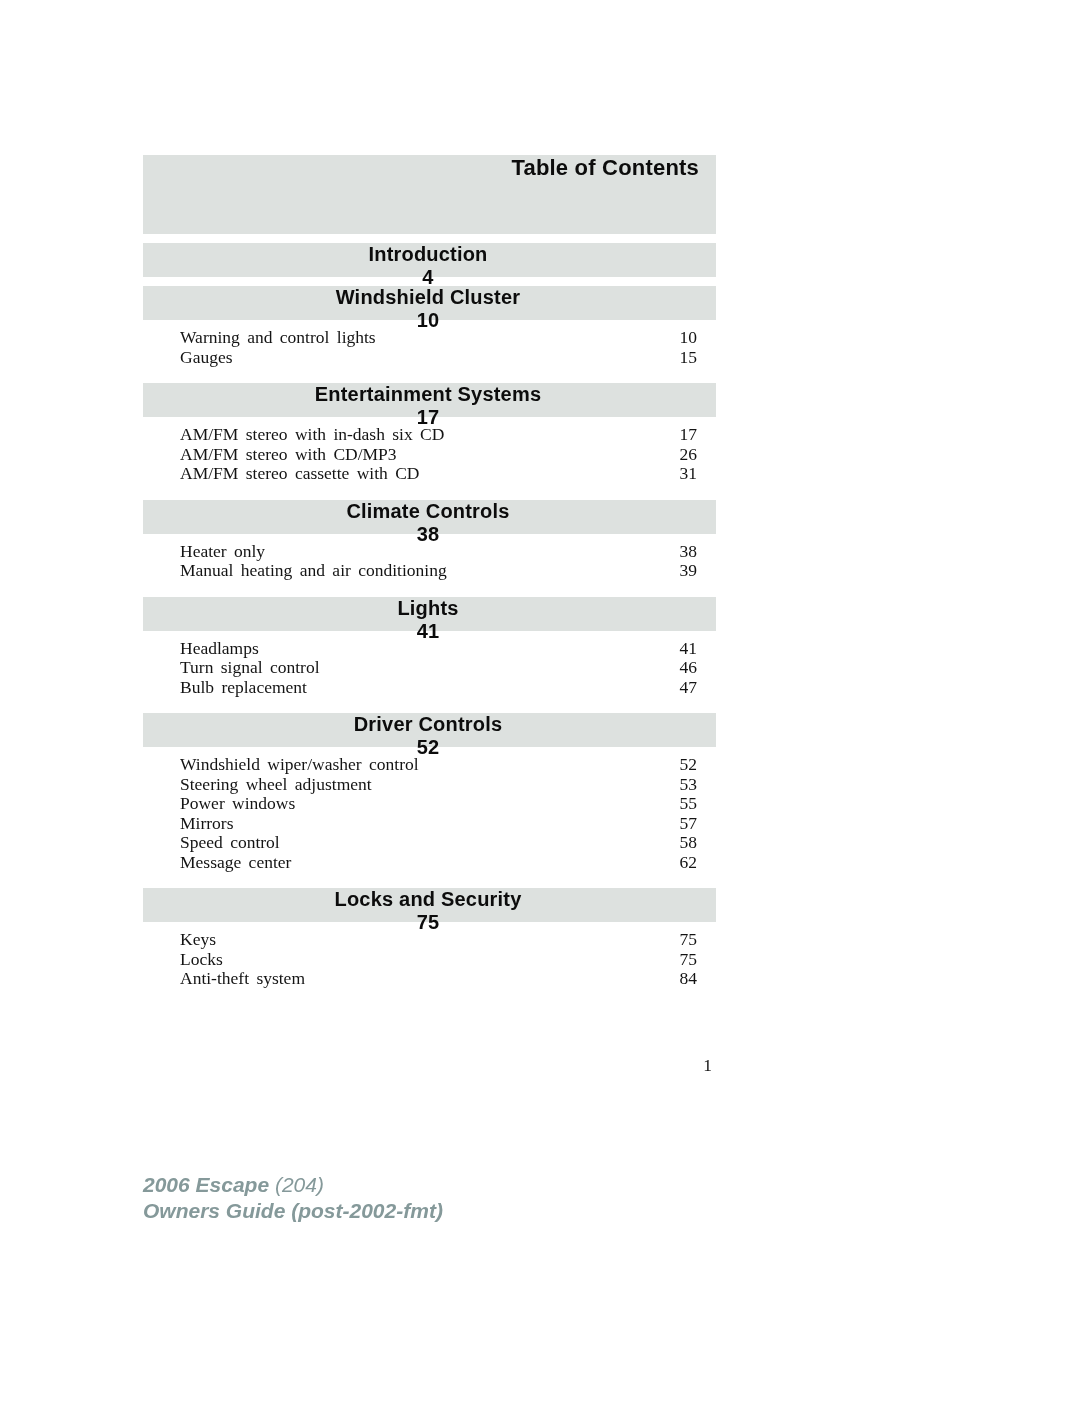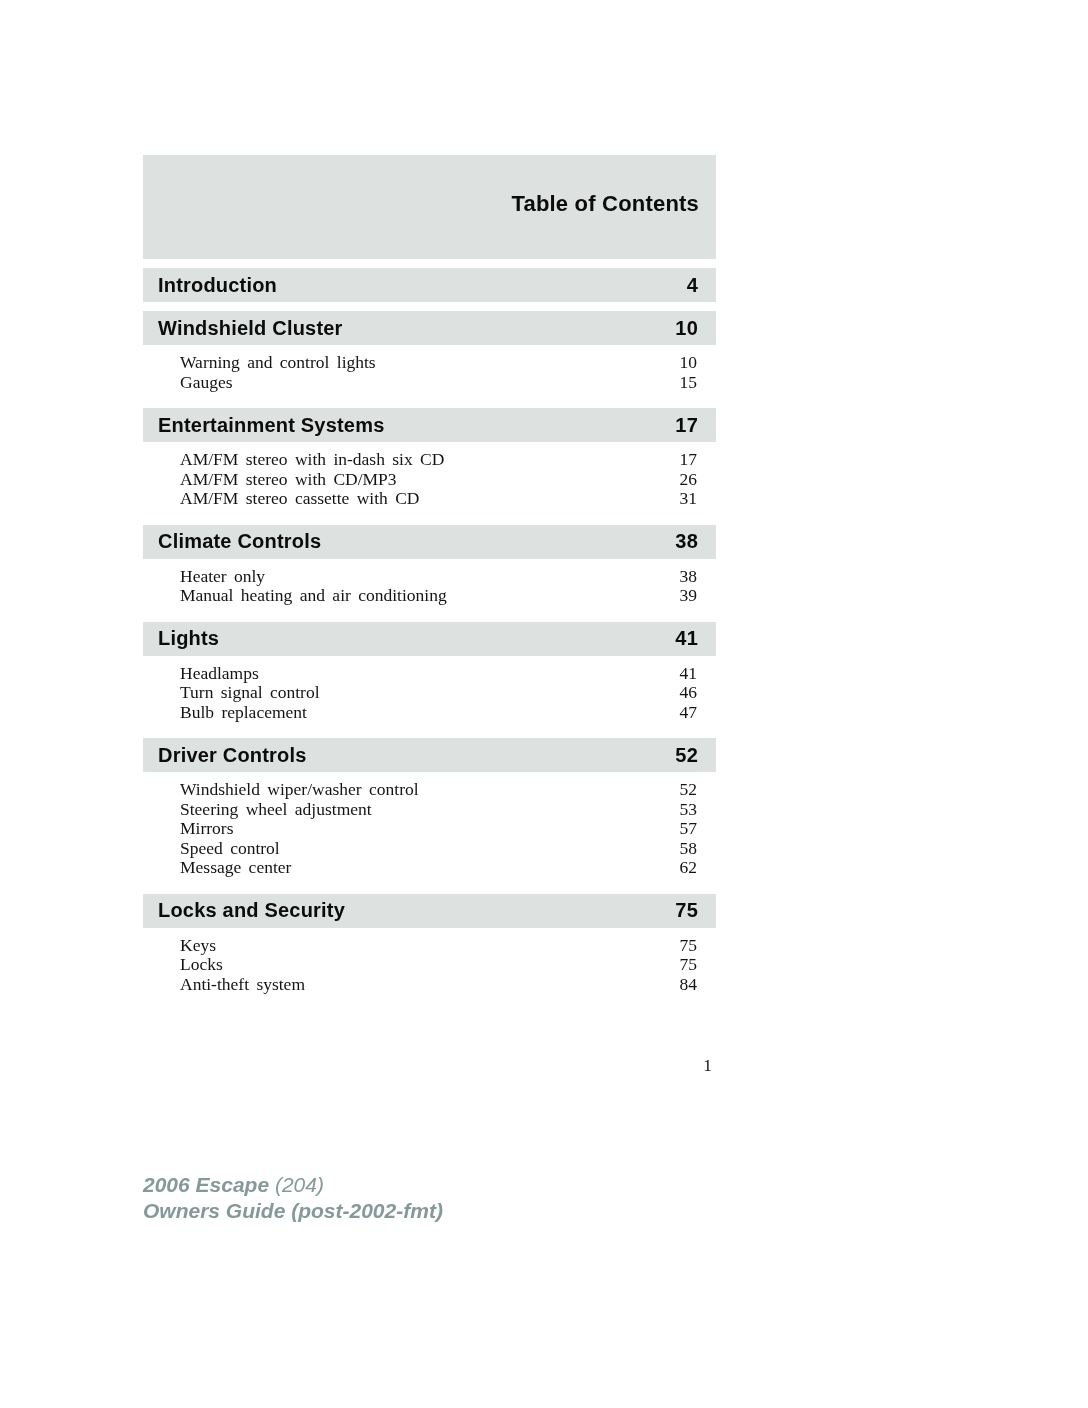--- a/index.html
+++ b/index.html
@@ -16,41 +16,42 @@
     font-family: "Liberation Sans", sans-serif;
     color: #111111;
   }
   .content {
     position: absolute;
     left: 143px;
     top: 155px;
     width: 573px;
   }
   .toc-header {
-    height: 104px;
+    height: 79px;
     display: flex;
-    align-items: center;
+    align-items: flex-start;
     justify-content: flex-end;
     padding: 0 17px 7px 0;
     box-sizing: border-box;
   }
   .toc-title {
     font-weight: bold;
     font-size: 22px;
     letter-spacing: 0.2px;
     color: #0c0c0c;
   }
   .section-bar {
     height: 34px;
     margin-top: 9px;
     display: flex;
     align-items: center;
     justify-content: space-between;
     padding: 0 18px 0 15px;
     box-sizing: border-box;
+    flex-direction: column;
   }
   .section-label, .section-page {
     font-weight: bold;
     font-size: 20px;
     color: #0c0c0c;
     letter-spacing: 0.2px;
   }
   .sub-items {
     padding: 8px 19px 7px 37px;
   }
@@ -196,20 +197,24 @@
   <div class="sub-row">
     <span class="sub-label">Windshield wiper/washer control</span>
     <span class="sub-page">52</span>
   </div>
 
   <div class="sub-row">
     <span class="sub-label">Steering wheel adjustment</span>
     <span class="sub-page">53</span>
   </div>
 
+  <div class="sub-row">
+    <span class="sub-label">Power windows</span>
+    <span class="sub-page">55</span>
+  </div>
 
   <div class="sub-row">
     <span class="sub-label">Mirrors</span>
     <span class="sub-page">57</span>
   </div>
 
   <div class="sub-row">
     <span class="sub-label">Speed control</span>
     <span class="sub-page">58</span>
   </div>

